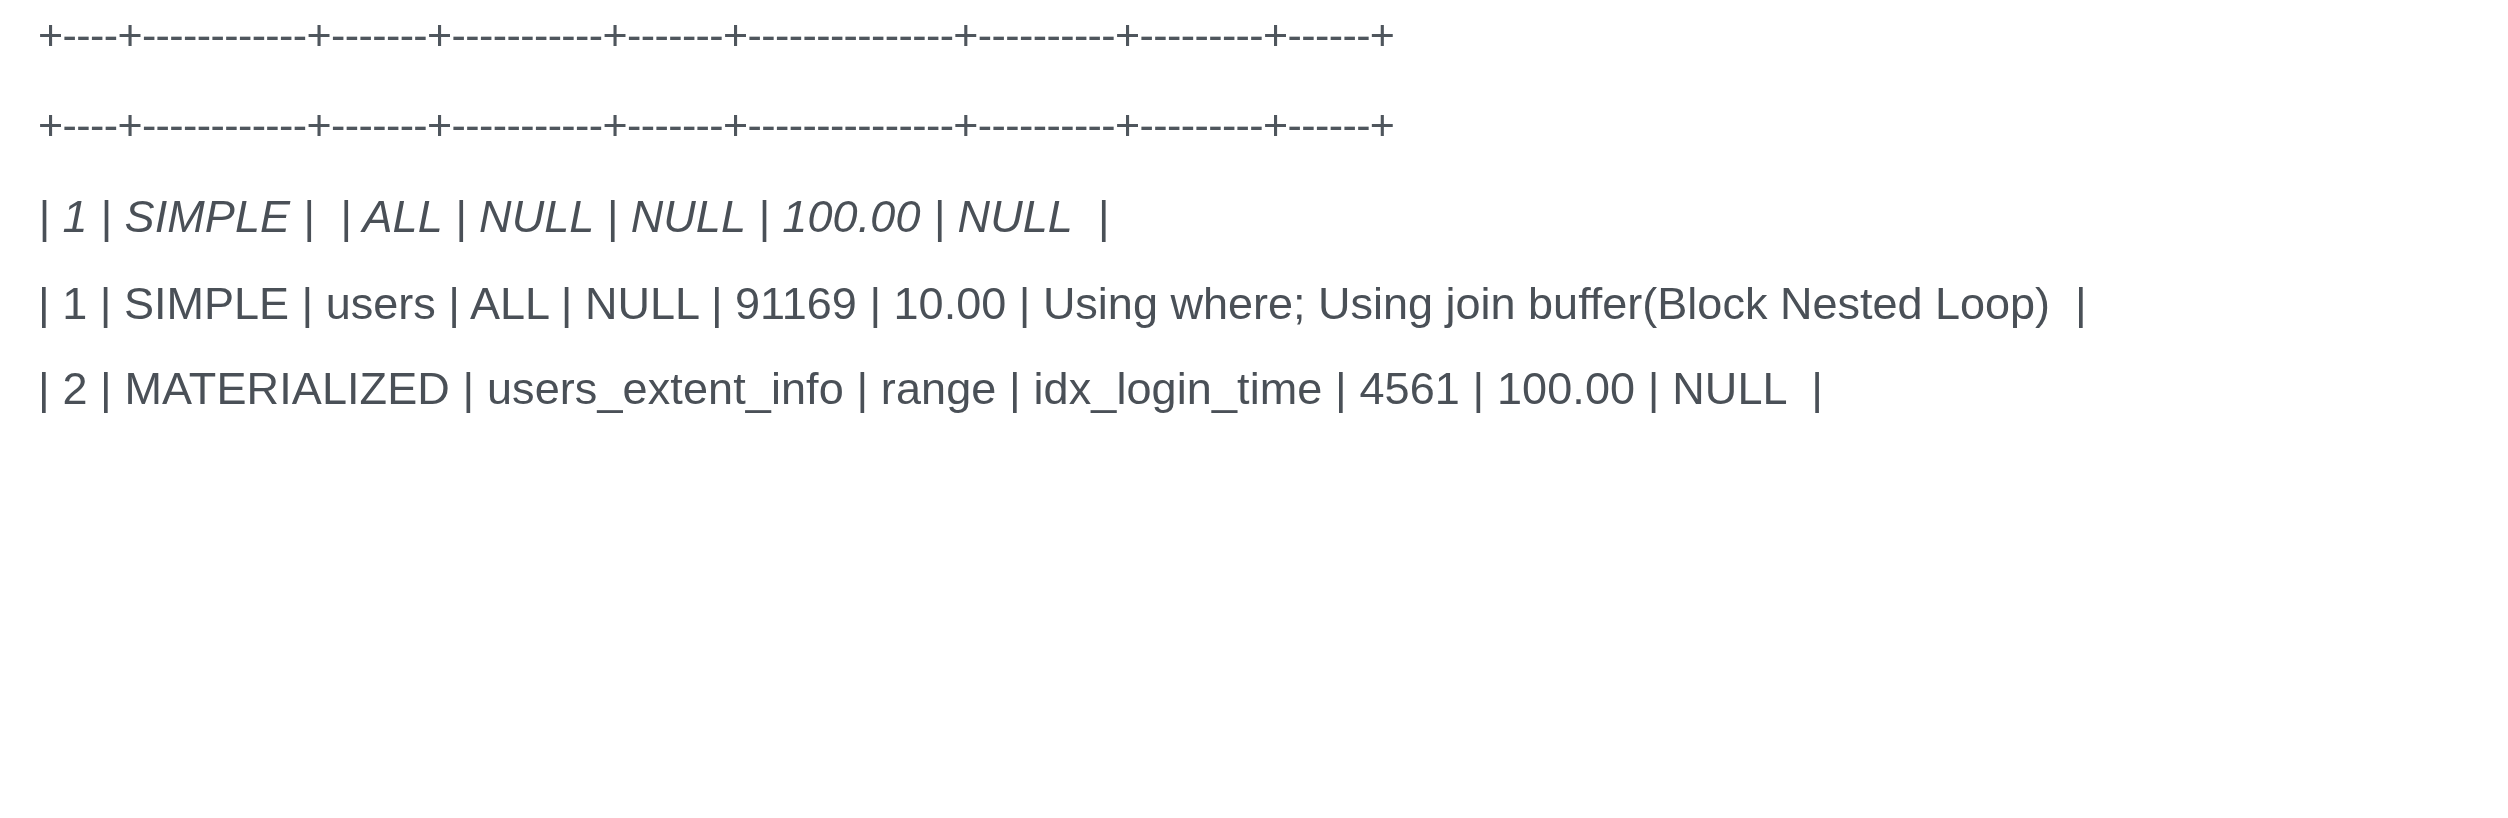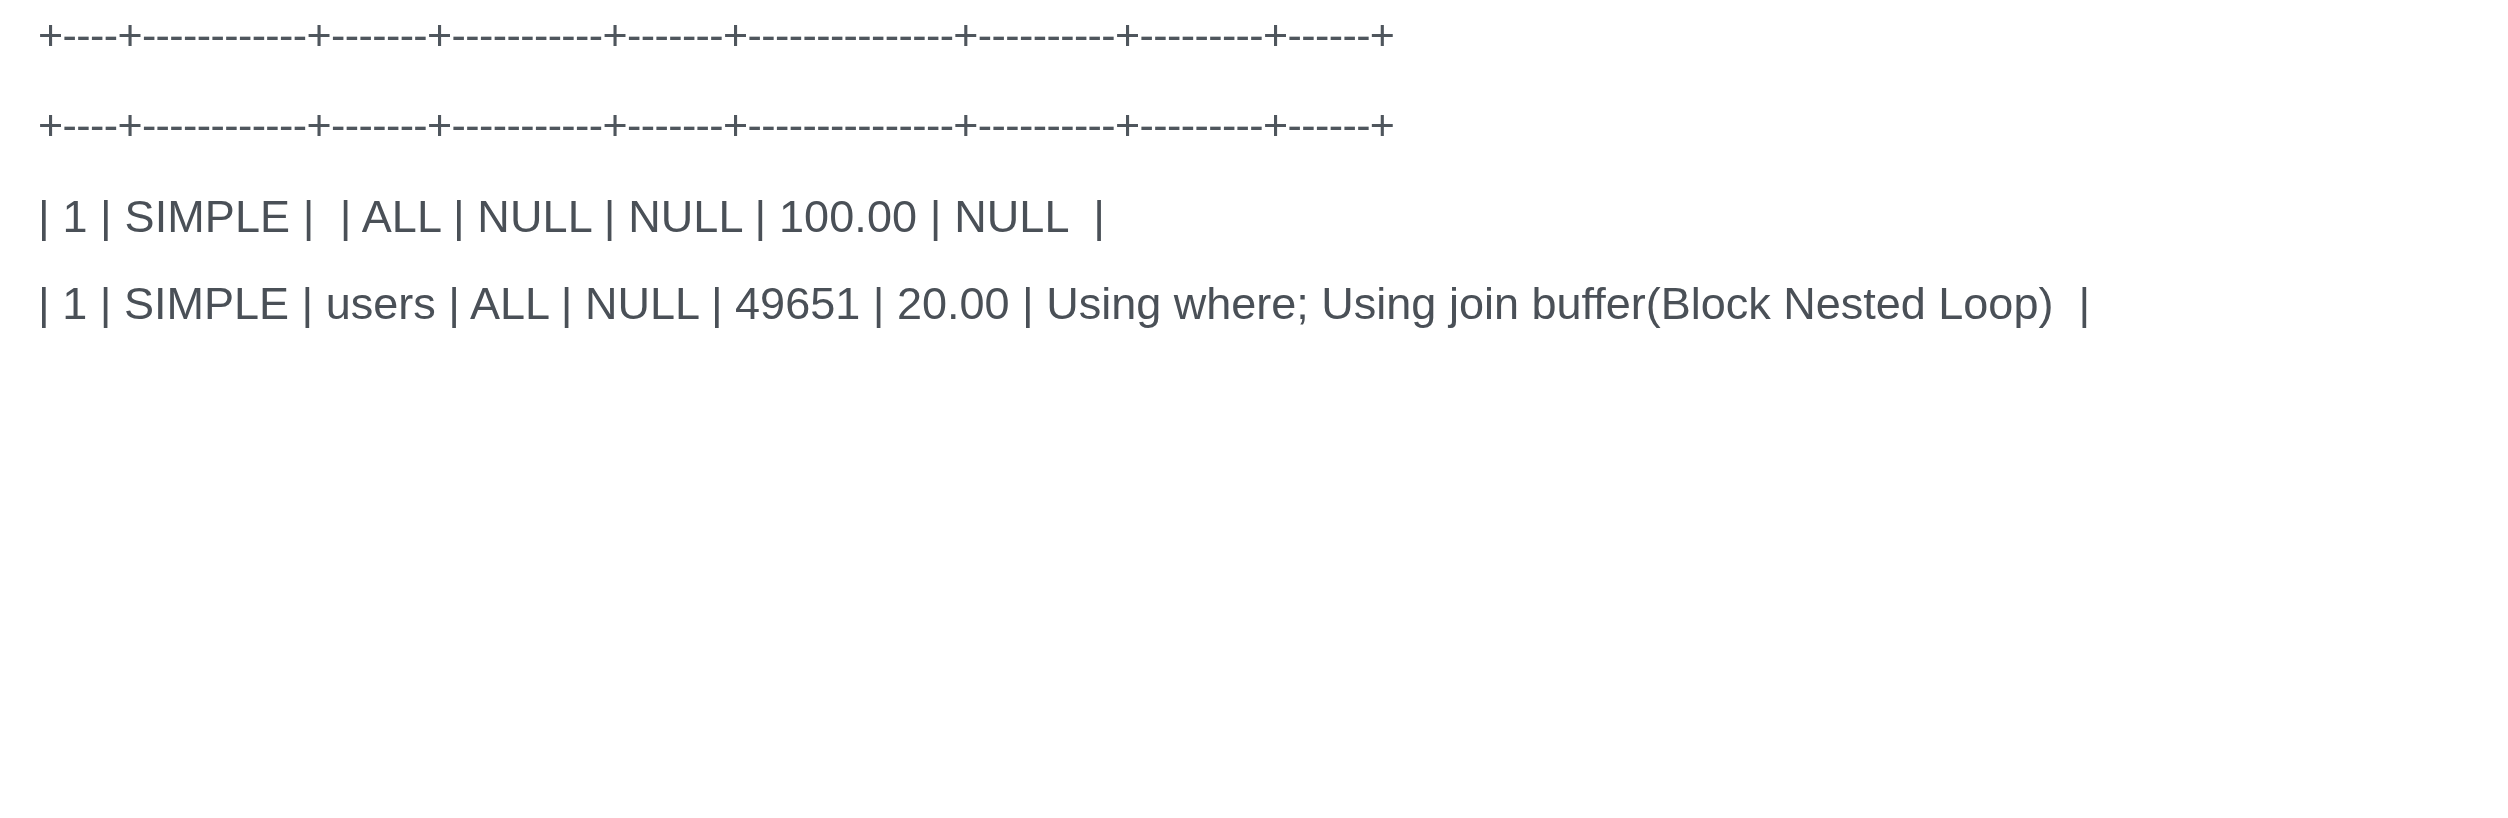--- a/index.html
+++ b/index.html
@@ -40,21 +40,21 @@
     line-height: 1.0;
     color: #4f565d;
     letter-spacing: -0.6px;
     white-space: pre;
     overflow: hidden;
   }
 
   .sp-rule-1  { padding-top: 14px; }
   .sp-header  { padding-top: 45px; }
   .sp-rule-2  { padding-top: 47px; }
-  .sp-row-1   { padding-top: 47px; }
+  .sp-row-1   { padding-top: 47px; font-style: italic; }
   .sp-row-2   { padding-top: 38px; }
   .sp-row-3   { padding-top: 36px; }
 
   .wrap-row {
     font-size: 45px;
     line-height: 1.18;
     color: #4a5057;
     white-space: pre-wrap;
     word-break: normal;
     max-width: 2432px;
@@ -65,16 +65,17 @@
 
 <div id="explain-output" style="background: rgb(255, 255, 255); color: rgb(74, 80, 87);">
 
   <div class="rule-line sp-rule-1">+----+------------+-------+-----------+-------+---------------+----------+---------+------+</div>
 
 
   <div class="rule-line sp-rule-2">+----+------------+-------+-----------+-------+---------------+----------+---------+------+</div>
 
   <div class="out-line sp-row-1">| 1 | SIMPLE |  | ALL | NULL | NULL | 100.00 | NULL  |</div>
 
-  <div class="wrap-row sp-row-2">| 1 | SIMPLE | users | ALL | NULL | 49651 | 20.00 | Using where; Using join buffer(Block Nested Loop)  |</div>
+  <div class="wrap-row sp-row-2">| 1 | SIMPLE | users | ALL | NULL | 91169 | 10.00 | Using where; Using join buffer(Block Nested Loop)  |</div>
 
+  <div class="out-line sp-row-3">| 2 | MATERIALIZED | users_extent_info | range | idx_login_time | 4561 | 100.00 | NULL  |</div>
 
 </div>
 
 </body></html>

